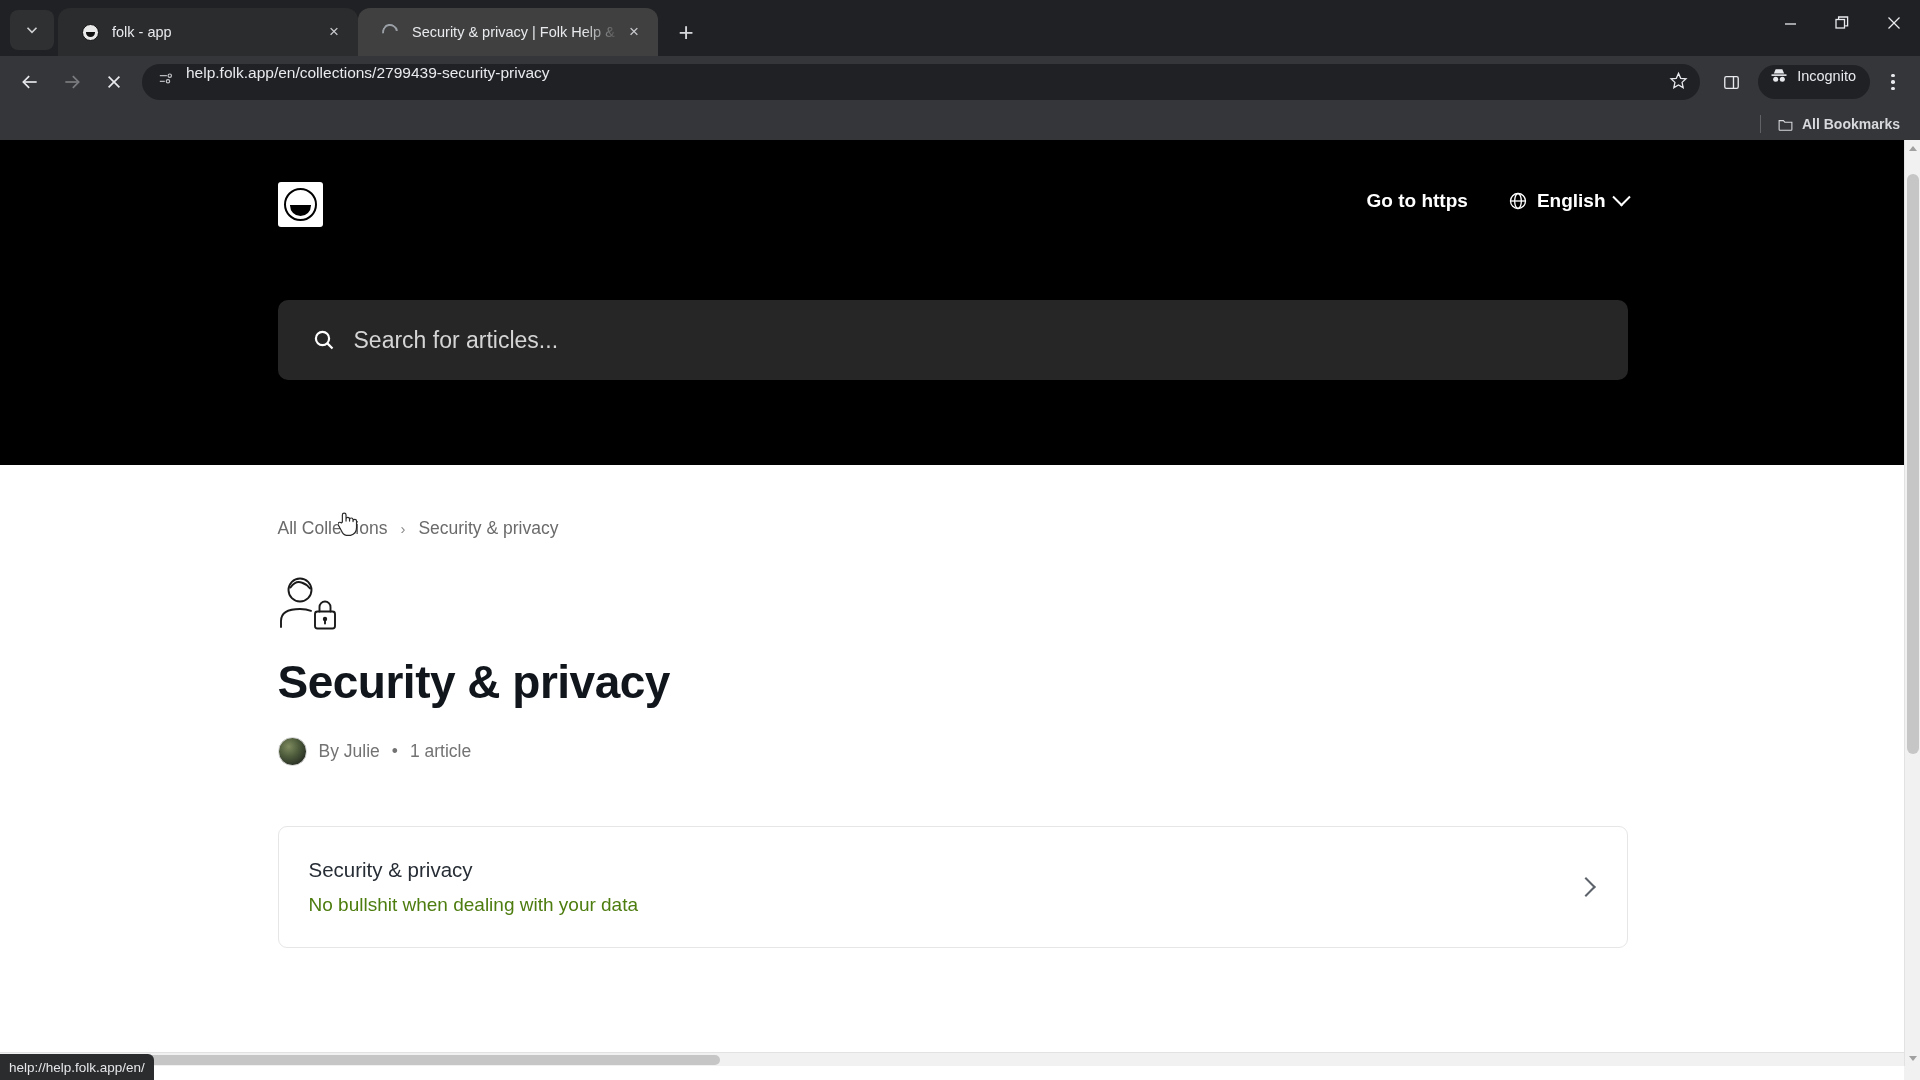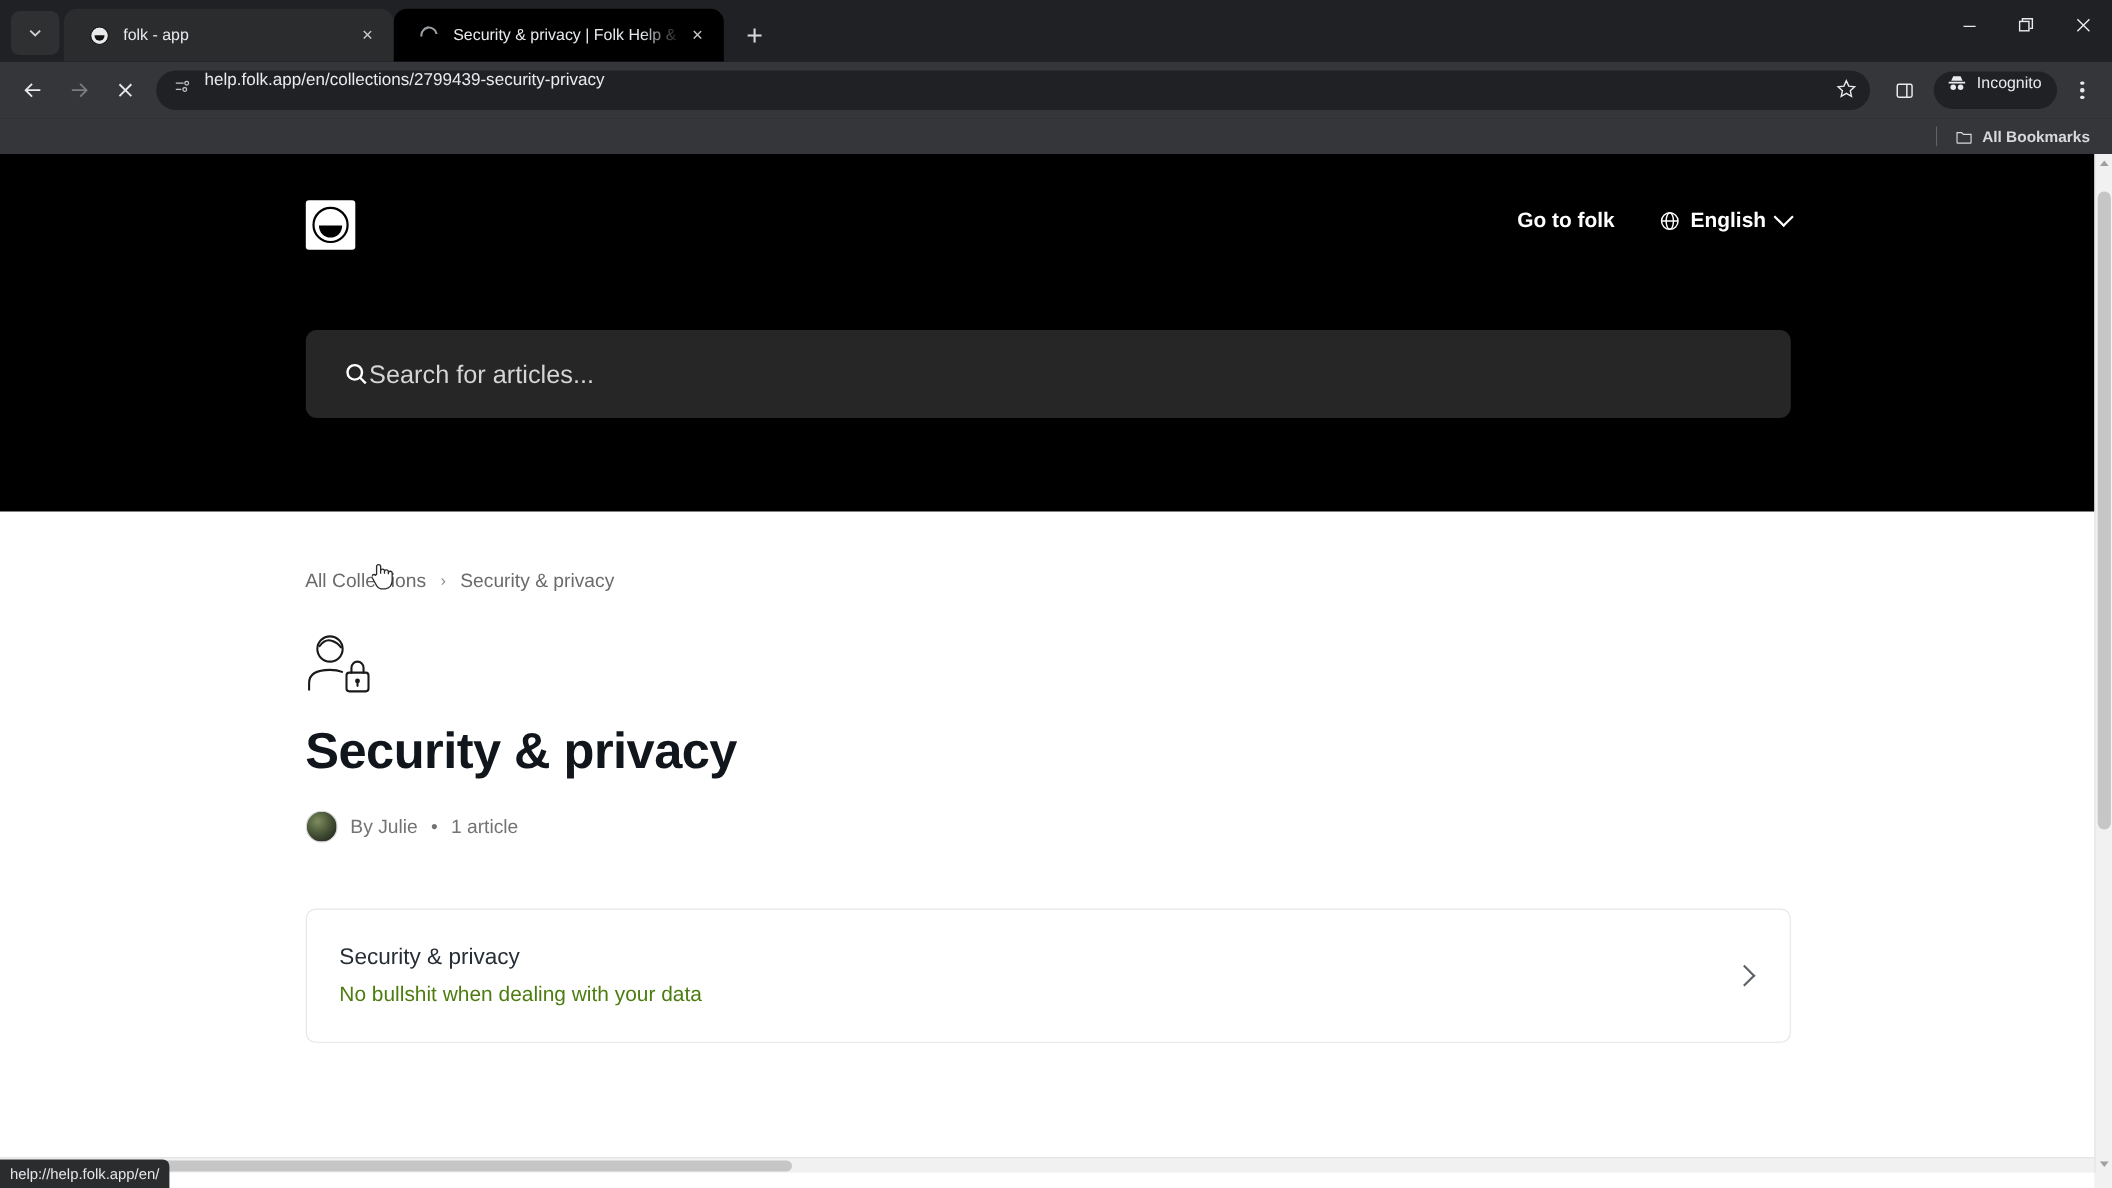--- a/index.html
+++ b/index.html
@@ -24,21 +24,21 @@
     cursor: pointer; flex: 0 0 auto;
   }
   .tab-search svg { width: 18px; height: 18px; fill: none; stroke: #cfd1d3; stroke-width: 2.2; }
 
   .tab {
     height: 48px; width: 300px; display: flex; align-items: center;
     border-radius: 12px 12px 0 0; position: relative;
     padding: 0 10px 0 22px; cursor: default; flex: 0 0 auto;
   }
   .tab.inactive { background: #2b2c2e; }
-  .tab.active { background: #000000; }
+  .tab.active { background: #404040; }
   .tab-fav {
     width: 20px; height: 20px; flex: 0 0 auto; margin-right: 12px;
     display: flex; align-items: center; justify-content: center;
   }
   .fav-circle {
     width: 17px; height: 17px; border-radius: 50%;
     background: #e9e9e9; position: relative; overflow: hidden;
     border: 1px solid #111;
   }
   .fav-circle::after {
@@ -162,21 +162,21 @@
   .go-to-folk { color:#fff; font-size: 19px; font-weight: 700; cursor: pointer; }
   .lang-select { display: flex; align-items: center; gap: 9px; cursor: pointer; }
   .lang-select svg { width: 20px; height: 20px; stroke:#fff; fill:none; stroke-width:1.6; }
   .lang-select .lbl { color:#fff; font-size: 19px; font-weight: 700; }
   .chev { width: 13px; height: 13px; border-right: 2.2px solid #fff; border-bottom: 2.2px solid #fff;
           transform: rotate(45deg) translate(-3px,-3px); }
 
   .searchbar {
     position: absolute; left: 0; right: 0; top: 160px;
     height: 80px; background: #262626; border-radius: 10px;
-    display: flex; align-items: center; padding: 0 34px; cursor: text;
+    display: flex; align-items: center; padding: 0 34px; gap: 18px; cursor: text;
   }
   .searchbar svg { width: 24px; height: 24px; stroke:#fff; fill:none; stroke-width:2.2; flex:0 0 auto;}
   .search-placeholder { color:#d5d5d5; font-size: 23px; }
 
   .content { width: 1350px; margin: 0 auto; padding-top: 53px; position: relative; }
   .crumbs { display: flex; align-items: center; gap: 13px; font-size: 17.5px; }
   .crumb-link { color:#6b6b6b; cursor: pointer; }
   .crumb-sep { color:#8a8a8a; font-size: 15px; }
   .crumb-current { color:#6b6b6b; }
 
@@ -368,21 +368,21 @@
     <div class="page">
 
       <div class="site-header">
         <div class="header-inner">
 
           <div class="brand-logo">
             <div class="brand-mark"></div>
           </div>
 
           <div class="header-right">
-            <div class="go-to-folk">Go to folk</div>
+            <div class="go-to-folk">Go to https</div>
             <div class="lang-select">
               <svg viewBox="0 0 24 24">
                 <circle cx="12" cy="12" r="9"></circle>
                 <ellipse cx="12" cy="12" rx="4" ry="9"></ellipse>
                 <line x1="3" y1="12" x2="21" y2="12"></line>
               </svg>
               <span class="lbl">English</span>
               <span class="chev"></span>
             </div>
           </div>

